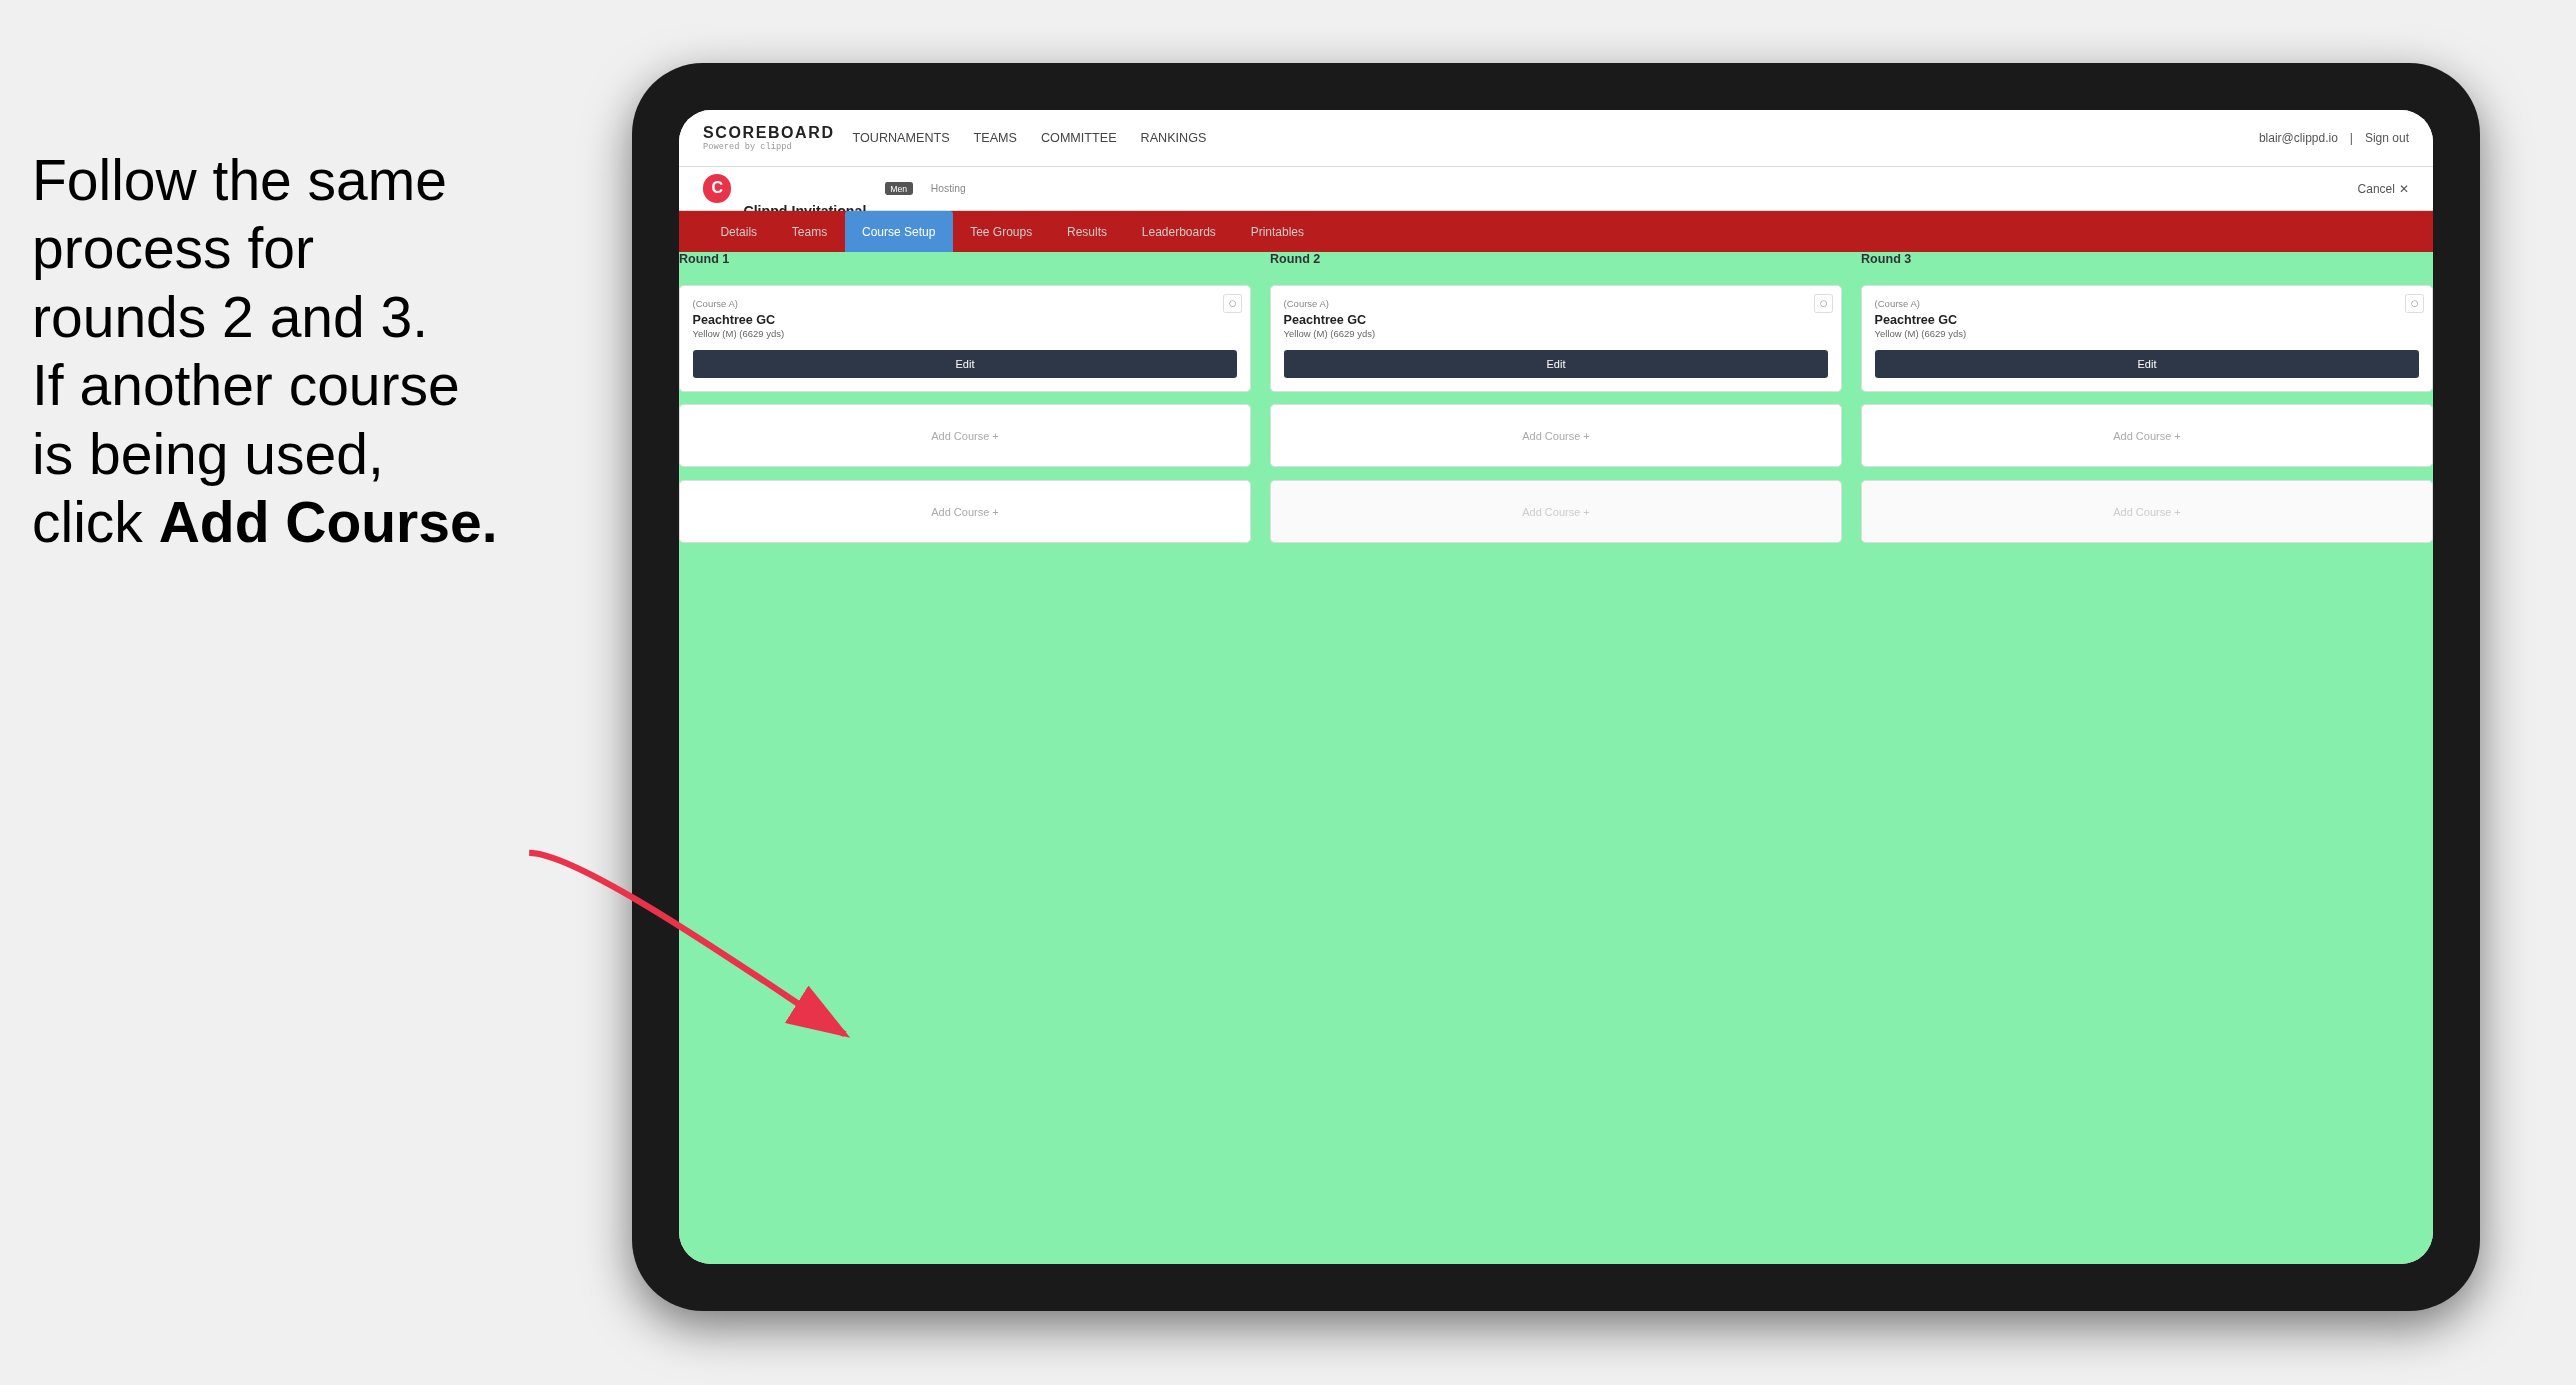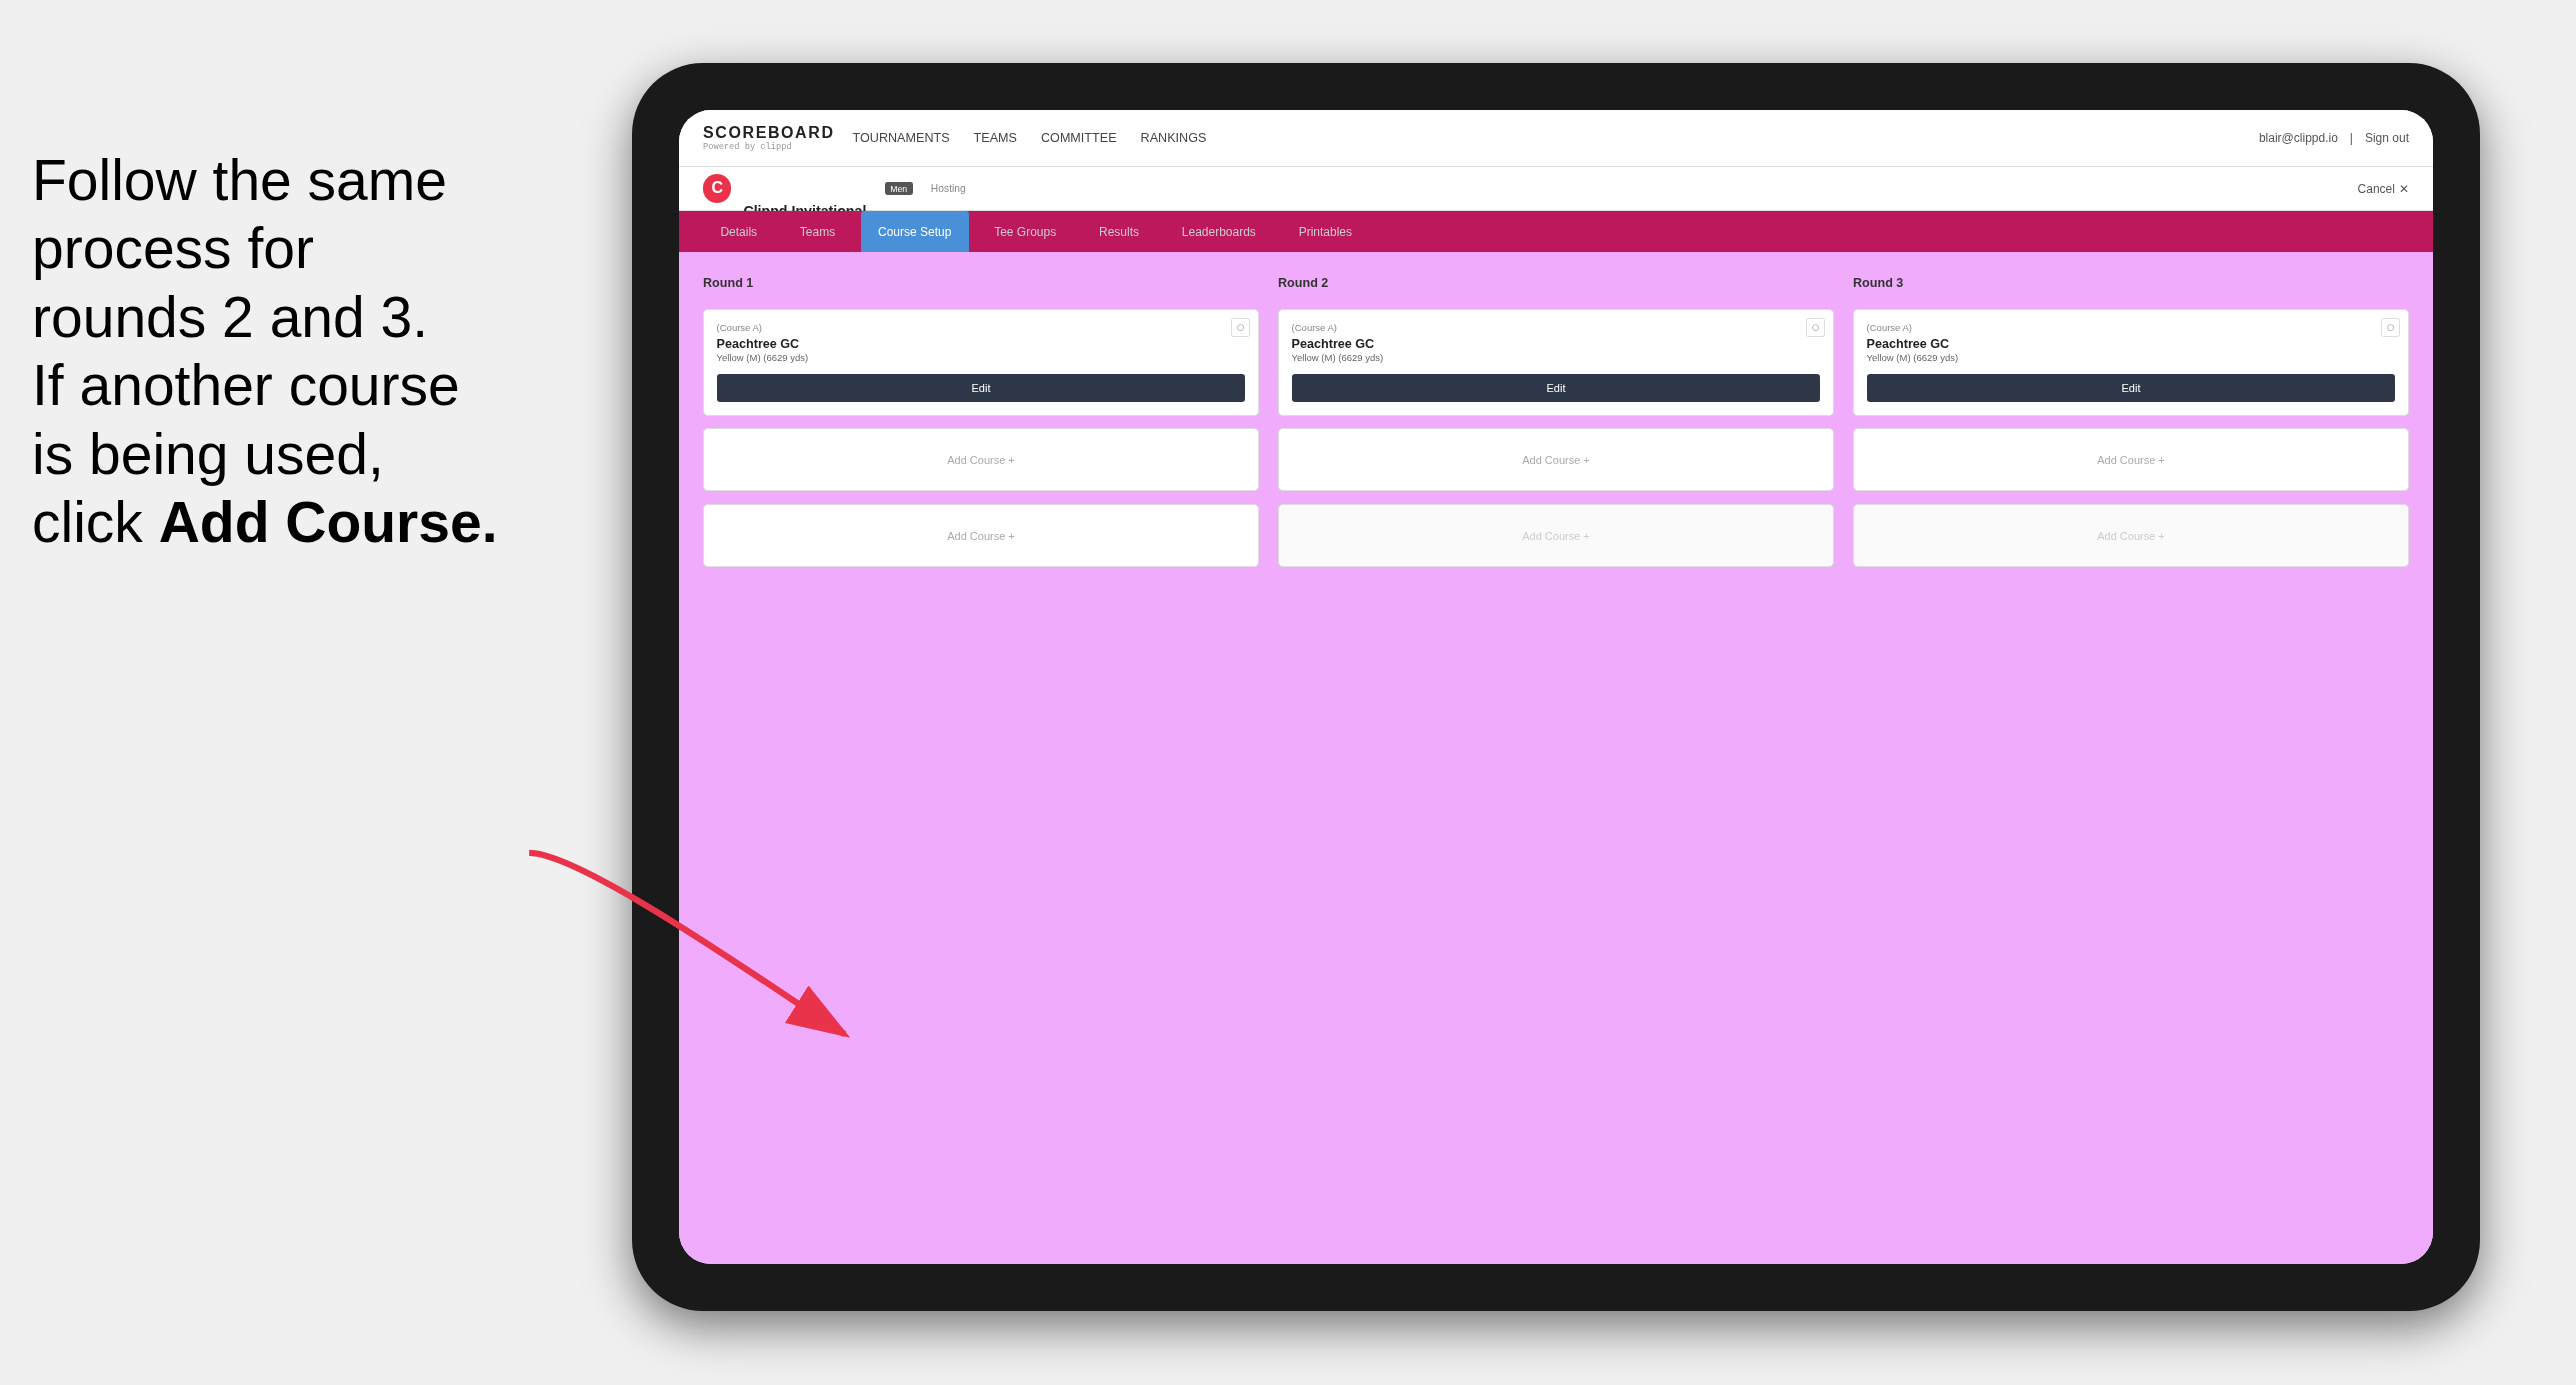--- a/index.html
+++ b/index.html
@@ -158,26 +158,26 @@
       font-size: 12px;
       color: #555;
       cursor: pointer;
       display: flex;
       align-items: center;
       gap: 4px;
     }
 
     
     .tab-bar {
-      background: #be185d;
+      background: #b91c1c;
       padding: 0 24px;
       height: 41px;
       display: flex;
       align-items: flex-end;
-      gap: 8px;
+      gap: 0;
       flex-shrink: 0;
     }
 
     .tab-item {
       padding: 0 17.4px;
       height: 41px;
       display: flex;
       align-items: center;
       font-size: 12px;
       color: #ccc;
@@ -186,23 +186,22 @@
 
     .tab-item.active {
       background: #4a90d9;
       color: #fff;
       border-radius: 3.2px 3.2px 0 0;
     }
 
     
     .main-content {
       flex: 1;
-      padding: 24px;
       overflow-y: auto;
-      background: #f0abfc;
+      background: #86efac;
     }
 
     .rounds-grid {
       display: grid;
       grid-template-columns: 1fr 1fr 1fr;
       gap: 19px;
     }
 
     .round-column {
       display: flex;

